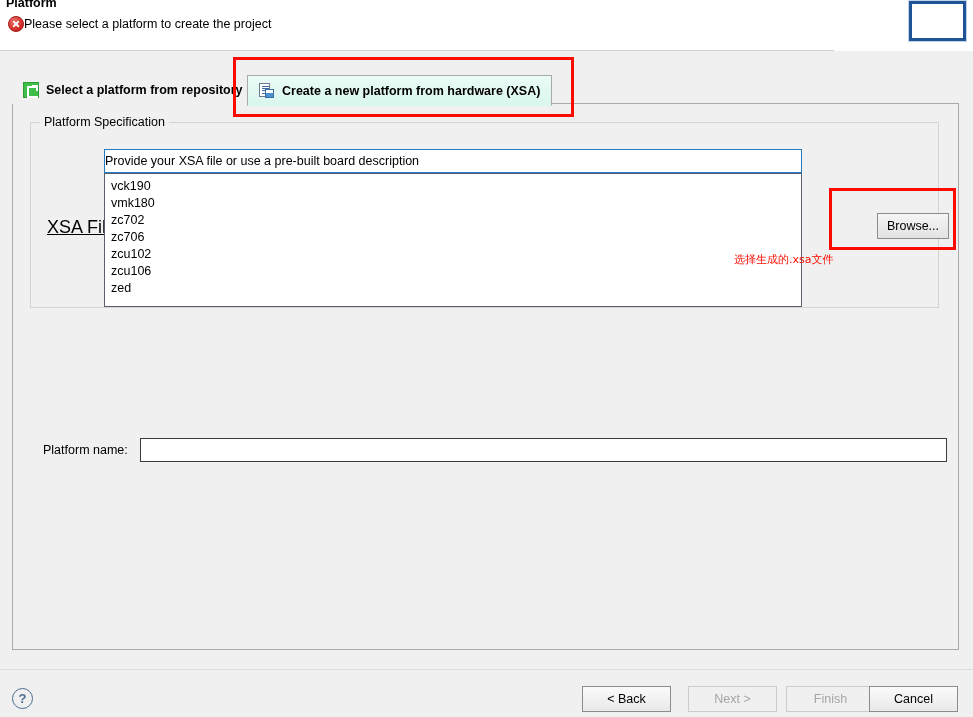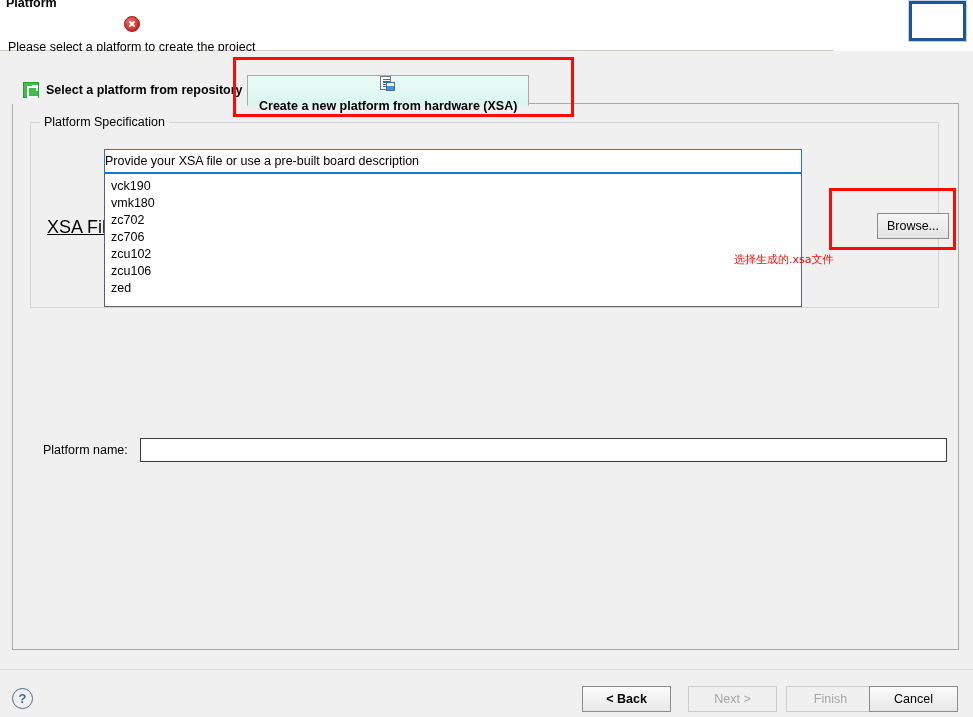--- a/index.html
+++ b/index.html
@@ -33,22 +33,20 @@
     font-weight: bold;
     color: #000000;
     letter-spacing: 0px;
     white-space: nowrap;
   }
   .error-row {
     position: absolute;
     left: 8px; top: 16px;
     display: flex;
     align-items: center;
-    gap: 8px;
-    flex-direction: column;
   }
   .error-icon {
     width: 16px; height: 16px;
     border-radius: 50%;
     background: radial-gradient(circle at 35% 30%, #e8706a 0%, #cf2b23 70%, #a81b15 100%);
     border: 1px solid #a0150f;
     position: relative;
     flex: none;
   }
   .error-icon::before, .error-icon::after {
@@ -119,21 +117,20 @@
   .tab.active {
     left: 235px;
     background: #e2fbf2;
     background: linear-gradient(to bottom, #eafbf6 0%, #d9f7ee 100%);
     border-left: 1px solid #a9a9a9;
     border-right: 1px solid #a9a9a9;
     border-top: 1px solid #a9a9a9;
     border-bottom: 1px solid #d9f7ee;
     height: 31px;
     z-index: 3;
-    flex-direction: column;
   }
 
   
   .icon-repo {
     width: 16px; height: 16px;
     background: #3fbf4a;
     border: 1px solid #2c9b36;
     position: relative;
     flex: none;
   }
@@ -359,21 +356,21 @@
     z-index: 6;
     cursor: default;
     white-space: nowrap;
   }
   .fbtn.disabled {
     color: #a6a6a6;
     border: 1px solid #cccccc;
     background: #f0f0f0;
     margin-left: 16px;
   }
-  #btn-back   { left: 582px; font-weight: bold; }
+  #btn-back   { left: 582px; }
   #btn-next   { left: 672px; }
   #btn-finish { left: 770px; }
   #btn-cancel { left: 869px; }
 </style>
 </head>
 <body>
 
 <div id="root">
 
   <div class="header">

